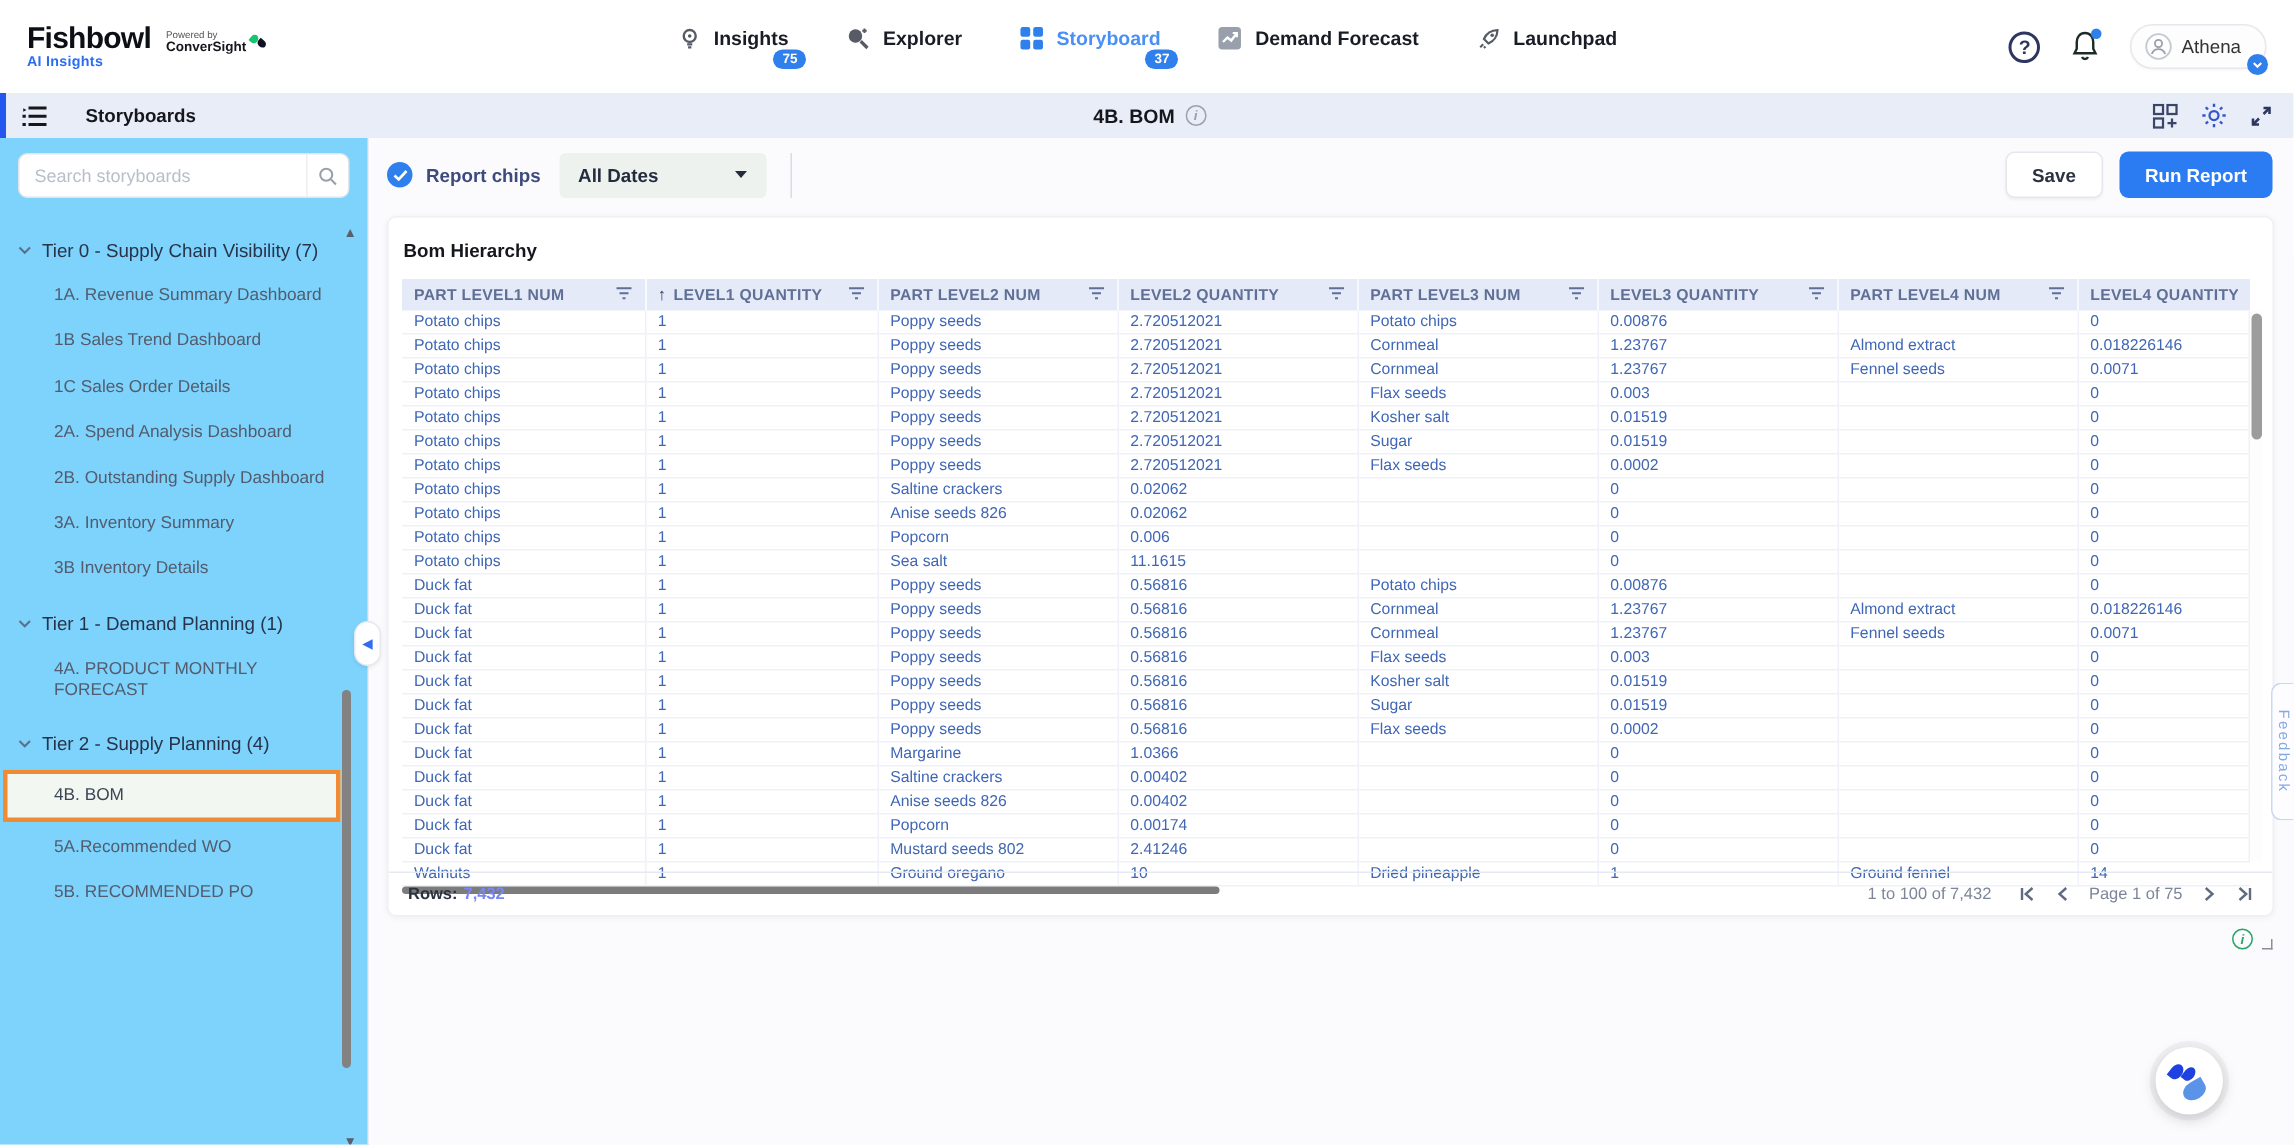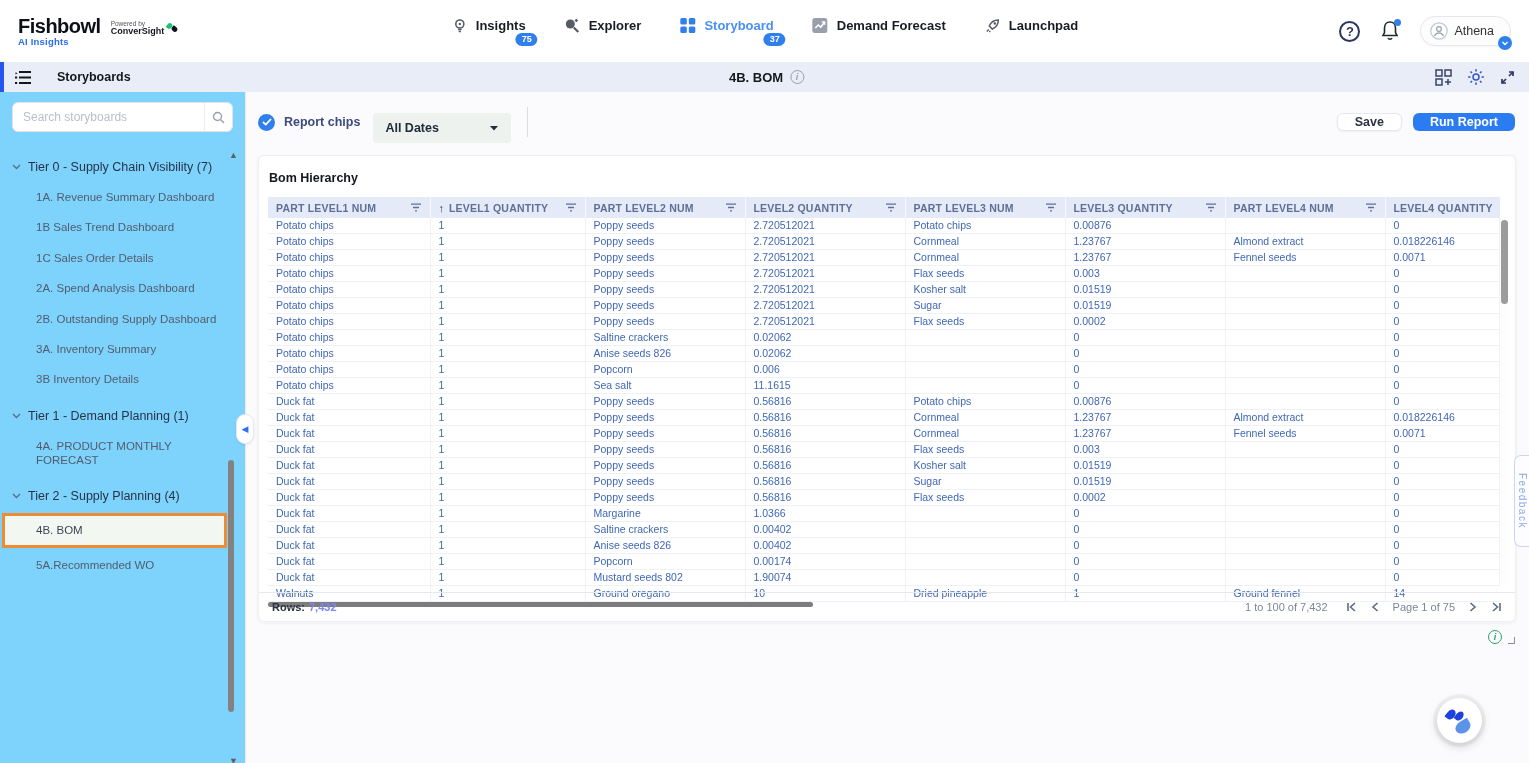--- a/index.html
+++ b/index.html
@@ -55,24 +55,24 @@
   .side-scrollbar { position:absolute; right:11px; top:368px; width:6px; height:252px; background:#828282; border-radius:3px; }
   .collapse-tab { position:absolute; right:-9px; top:322px; width:18px; height:30px; background:#fff; border:1px solid #e7e8f0; border-radius:10px; display:flex; align-items:center; justify-content:center; color:#2f6ef0; font-size:9px; box-shadow:0 1px 3px rgba(0,0,0,0.08); z-index:5; }
   .bottom-partial { position:absolute; left:36px; top:672px; font-size:11.5px; color:#525c6e; white-space:nowrap; }
 
   .main { flex:1; position:relative; background:#fbfbfd; }
 
   
   .filter-row { display:flex; align-items:center; padding:9px 14px 6px 12px; }
   .chk { width:17px; height:17px; border-radius:50%; background:#2f80ed; display:flex; align-items:center; justify-content:center; flex:none; }
   .filter-label { font-size:12.5px; font-weight:700; color:#3d4a7e; margin-left:9px; }
-  .dropdown { margin-left:13px; background:#edf2ee; border-radius:4px; height:30px; width:138px; display:flex; align-items:center; justify-content:space-between; padding:0 12px; font-size:12.5px; font-weight:700; color:#232c3d; cursor:pointer;margin-top:12px; }
+  .dropdown { margin-left:13px; background:#edf2ee; border-radius:4px; height:30px; width:138px; display:flex; align-items:center; justify-content:space-between; padding:0 12px; font-size:12.5px; font-weight:700; color:#232c3d; cursor:pointer; }
   .vdivider { width:1px; height:30px; background:#d9dce3; margin-left:16px; }
   .filter-actions { margin-left:auto; display:flex; gap:11px; }
-  .btn { height:18px; border-radius:6px; font-size:12.5px; font-weight:700; display:flex; align-items:center; padding:0 17px; cursor:pointer; font-family:"Liberation Sans",sans-serif; }
+  .btn { height:31px; border-radius:6px; font-size:12.5px; font-weight:700; display:flex; align-items:center; padding:0 17px; cursor:pointer; font-family:"Liberation Sans",sans-serif; }
   .btn-save { background:#fff; color:#2b3340; border:1px solid #e4e7ee; box-shadow:0 1px 2px rgba(0,0,0,0.05); }
   .btn-run { background:#2b7bf3; color:#fff; border:none; }
 
   
   .card { margin:6px 13px 0 12px; background:#fff; border:1px solid #f0f0f4; border-radius:6px; box-shadow:0 1px 4px rgba(20,30,60,0.06); height:467px; position:relative; }
   .card-title { font-size:12.5px; font-weight:800; color:#15171c; padding:15px 16px 12px 10px; }
   .table-zone { position:relative; margin:0 9px; }
   table.bom { border-collapse:collapse; table-layout:fixed; width:1232px; }
   table.bom th { background:#e5eaf8; height:21px; font-size:10.5px; font-weight:700; color:#5f6f96; text-align:left; padding:0 8px; border-left:1px solid #f7f9fe; white-space:nowrap; overflow:hidden; }
   table.bom th:first-child { border-left:none; }
@@ -292,20 +292,21 @@
         </div>
         <div class="tree-group">
           <div class="group-header">
             <svg width="9" height="6" viewBox="0 0 9 6">
               <path d="M1 1 L4.5 4.5 L8 1" fill="none" stroke="#5c6f8a" stroke-width="1.4"></path>
             </svg>
             <span>Tier 2 - Supply Planning (4)</span>
           </div>
           <div class="tree-item selected">4B. BOM</div>
           <div class="tree-item">5A.Recommended WO</div>
+          <div class="tree-item">5B. RECOMMENDED PO</div>
         </div>
       </div>
     <div class="bottom-partial">Sales Commission Report</div>
     <span class="scroll-arrow" style="top:664px;">▼</span>
     <div class="side-scrollbar"></div>
     <div class="collapse-tab">◀</div>
   </div>
 
   <div class="main">
 
@@ -627,21 +628,21 @@
                 <td>0.00174</td>
                 <td></td>
                 <td>0</td>
                 <td></td>
                 <td>0</td>
               </tr>
               <tr>
                 <td>Duck fat</td>
                 <td>1</td>
                 <td>Mustard seeds 802</td>
-                <td>1.90074</td>
+                <td>2.41246</td>
                 <td></td>
                 <td>0</td>
                 <td></td>
                 <td>0</td>
               </tr>
               <tr>
                 <td>Walnuts</td>
                 <td>1</td>
                 <td>Ground oregano</td>
                 <td>10</td>

